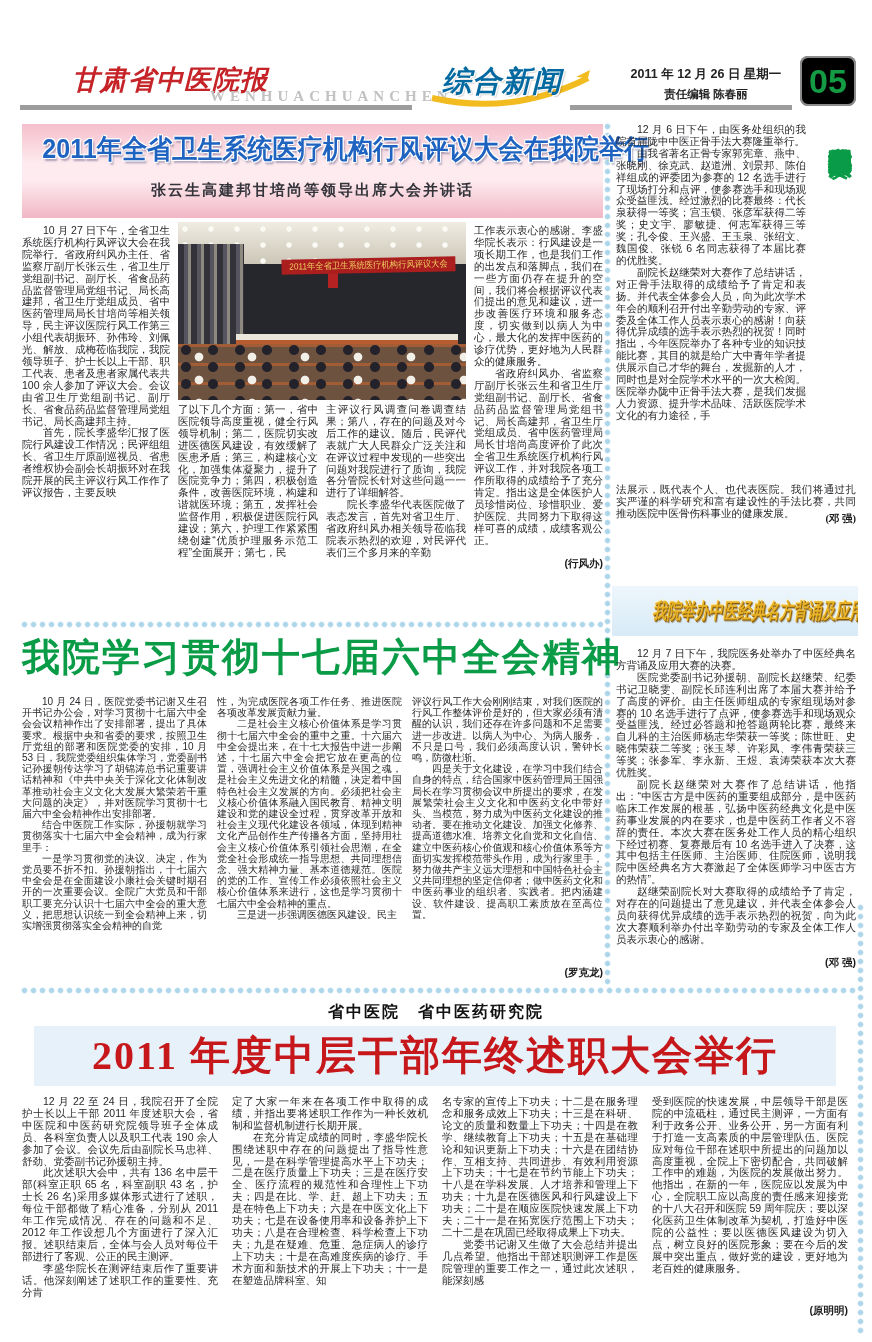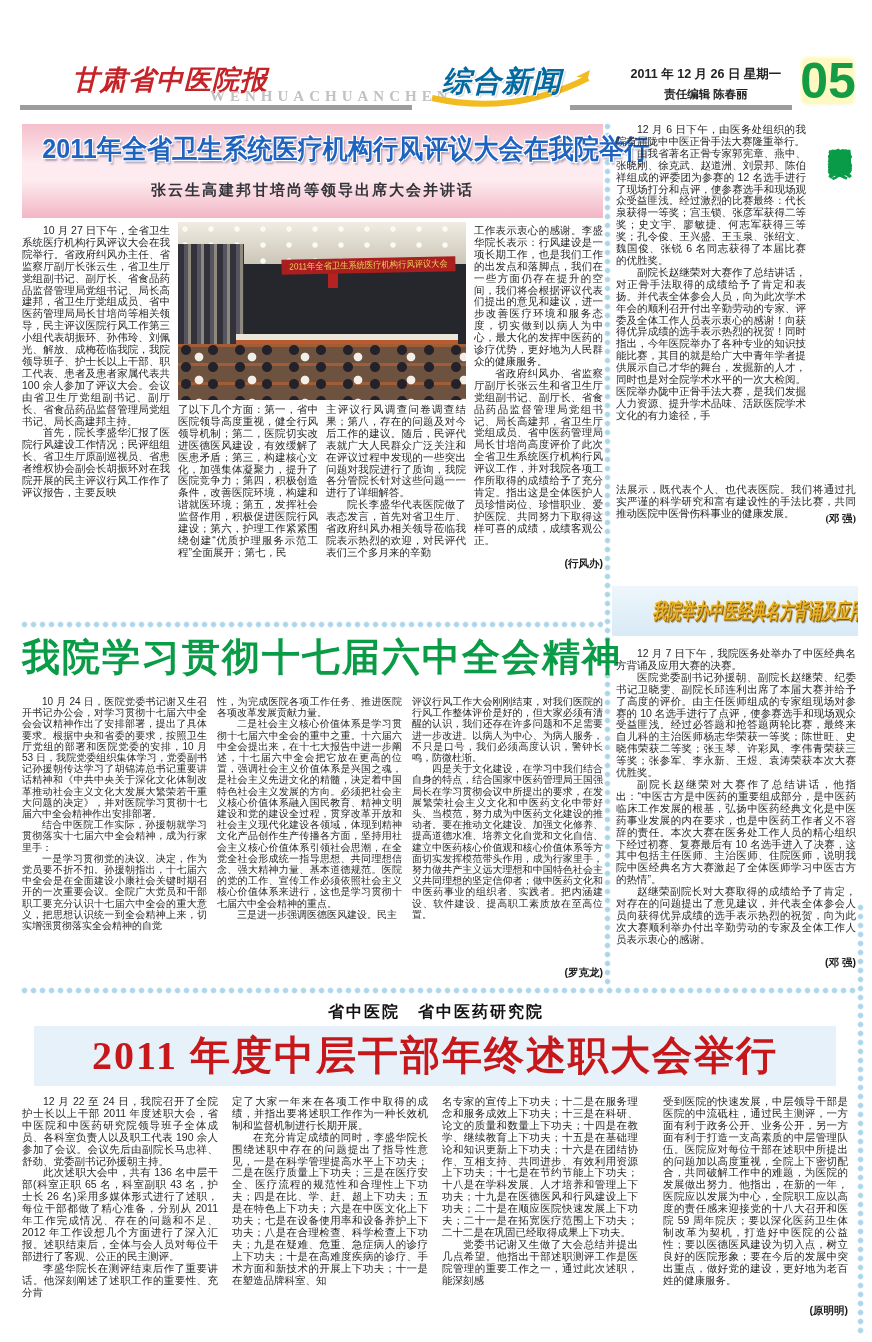--- a/index.html
+++ b/index.html
@@ -14,22 +14,22 @@
   .rule{position:absolute;height:5px;background:#9c9c9c;top:105px;}
   .rule-left{left:20px;width:392px;}
   .rule-right{left:570px;width:222px;}
   .logo{position:absolute;left:428px;top:56px;width:170px;height:56px;}
   .logo svg{position:absolute;left:0;top:6px;}
   .logo-text{position:absolute;left:14px;top:6px;font-size:29px;font-weight:bold;font-style:italic;
              color:#0369a1;letter-spacing:1px;text-shadow:1px 1px 0 #fff,2px 2px 1px rgba(0,0,0,.15);}
   .dateline{position:absolute;left:616px;top:66px;width:180px;text-align:center;}
   .date-main{font-size:12.5px;font-weight:bold;color:#222;}
   .date-editor{font-size:11.5px;font-weight:bold;color:#222;margin-top:4px;}
-  .pagenum{position:absolute;left:800px;top:56px;width:56px;height:50px;background:#fef9c3;
-           border-radius:8px;color:#149c44;font-size:50px;font-weight:bold;line-height:50px;
+  .pagenum{position:absolute;left:800px;top:56px;width:56px;height:50px;background:#000000;
+           border-radius:8px;color:#149c44;font-size:34px;font-weight:bold;line-height:50px;
            text-align:center;box-shadow:inset 0 0 0 2px rgba(255,255,255,.55);}
 
   
   .orn{background-image:radial-gradient(circle at 4.5px 4.5px,#aed6eb 2px,rgba(174,214,235,.45) 2.8px,transparent 3.4px);
        background-size:9px 9px;position:absolute;}
 
   
   .coltext{font-size:10.5px;line-height:11.9px;text-align:justify;color:#27272b;overflow:hidden;}
   .coltext p{margin:0;text-indent:2em;}
   .cont p:first-child{text-indent:0;}
@@ -225,19 +225,19 @@
         <p>在充分肯定成绩的同时，李盛华院长围绕述职中存在的问题提出了指导性意见，一是在科学管理提高水平上下功夫；二是在医疗质量上下功夫；三是在医疗安全、医疗流程的规范性和合理性上下功夫；四是在比、学、赶、超上下功夫；五是在特色上下功夫；六是在中医文化上下功夫；七是在设备使用率和设备养护上下功夫；八是在合理检查、科学检查上下功夫；九是在疑难、危重、急症病人的诊疗上下功夫；十是在高难度疾病的诊疗、手术方面和新技术的开展上下功夫；十一是在塑造品牌科室、知</p>
       </div>
   </div>
   <div class="col" style="left:442px;top:1096px;width:196px;height:238px;">
     <div class="coltext cont" style="height:238px;">
         <p>名专家的宣传上下功夫；十二是在服务理念和服务成效上下功夫；十三是在科研、论文的质量和数量上下功夫；十四是在教学、继续教育上下功夫；十五是在基础理论和知识更新上下功夫；十六是在团结协作、互相支持、共同进步、有效利用资源上下功夫；十七是在节约节能上下功夫；十八是在学科发展、人才培养和管理上下功夫；十九是在医德医风和行风建设上下功夫；二十是在顺应医院快速发展上下功夫；二十一是在拓宽医疗范围上下功夫；二十二是在巩固已经取得成果上下功夫。</p>
         <p>党委书记谢又生做了大会总结并提出几点希望。他指出干部述职测评工作是医院管理的重要工作之一，通过此次述职，能深刻感</p>
       </div>
   </div>
   <div class="col" style="left:652px;top:1096px;width:196px;height:238px;">
-    <div class="coltext cont" style="height:206px;margin-left:11px;">
+    <div class="coltext cont" style="height:206px;">
         <p>受到医院的快速发展，中层领导干部是医院的中流砥柱，通过民主测评，一方面有利于政务公开、业务公开，另一方面有利于打造一支高素质的中层管理队伍。医院应对每位干部在述职中所提出的问题加以高度重视，全院上下密切配合，共同破解工作中的难题，为医院的发展做出努力。他指出，在新的一年，医院应以发展为中心，全院职工应以高度的责任感来迎接党的十八大召开和医院 59 周年院庆；要以深化医药卫生体制改革为契机，打造好中医院的公益性；要以医德医风建设为切入点，树立良好的医院形象；要在今后的发展中突出重点，做好党的建设，更好地为老百姓的健康服务。</p>
       </div>
     <div class="byline">(原明明)</div>
   </div>
 
 </div>
 
 </body></html>

